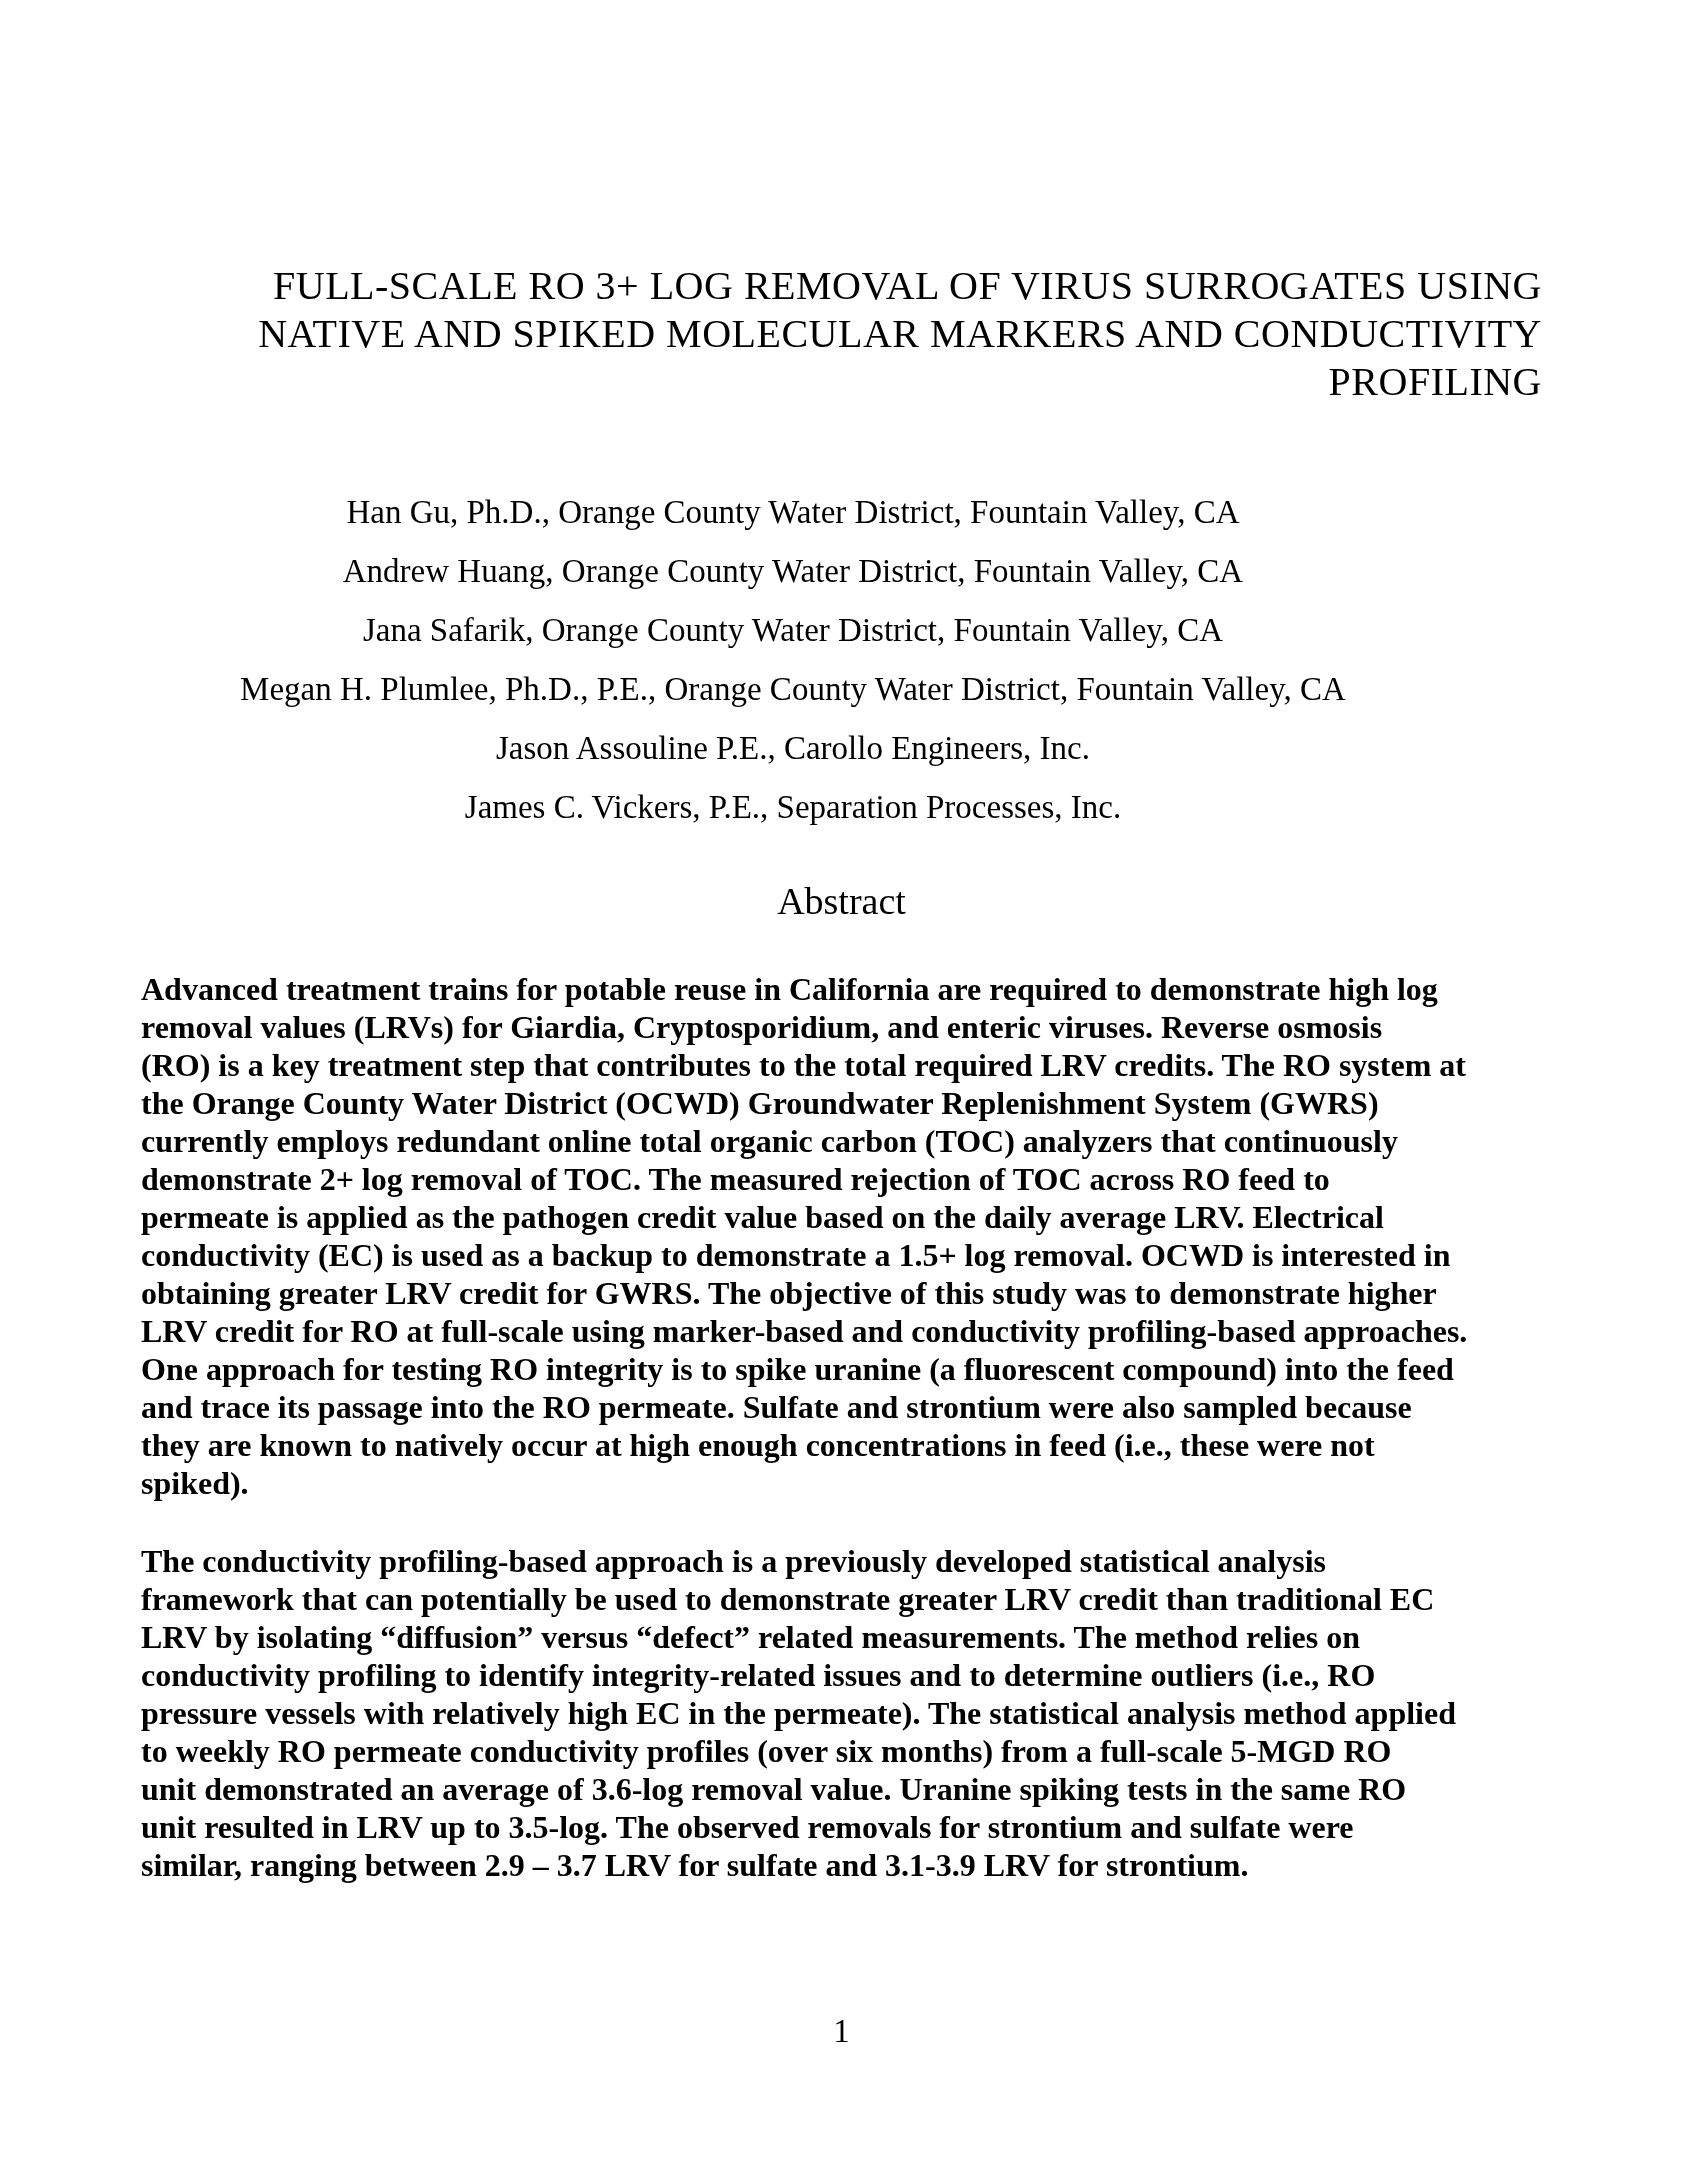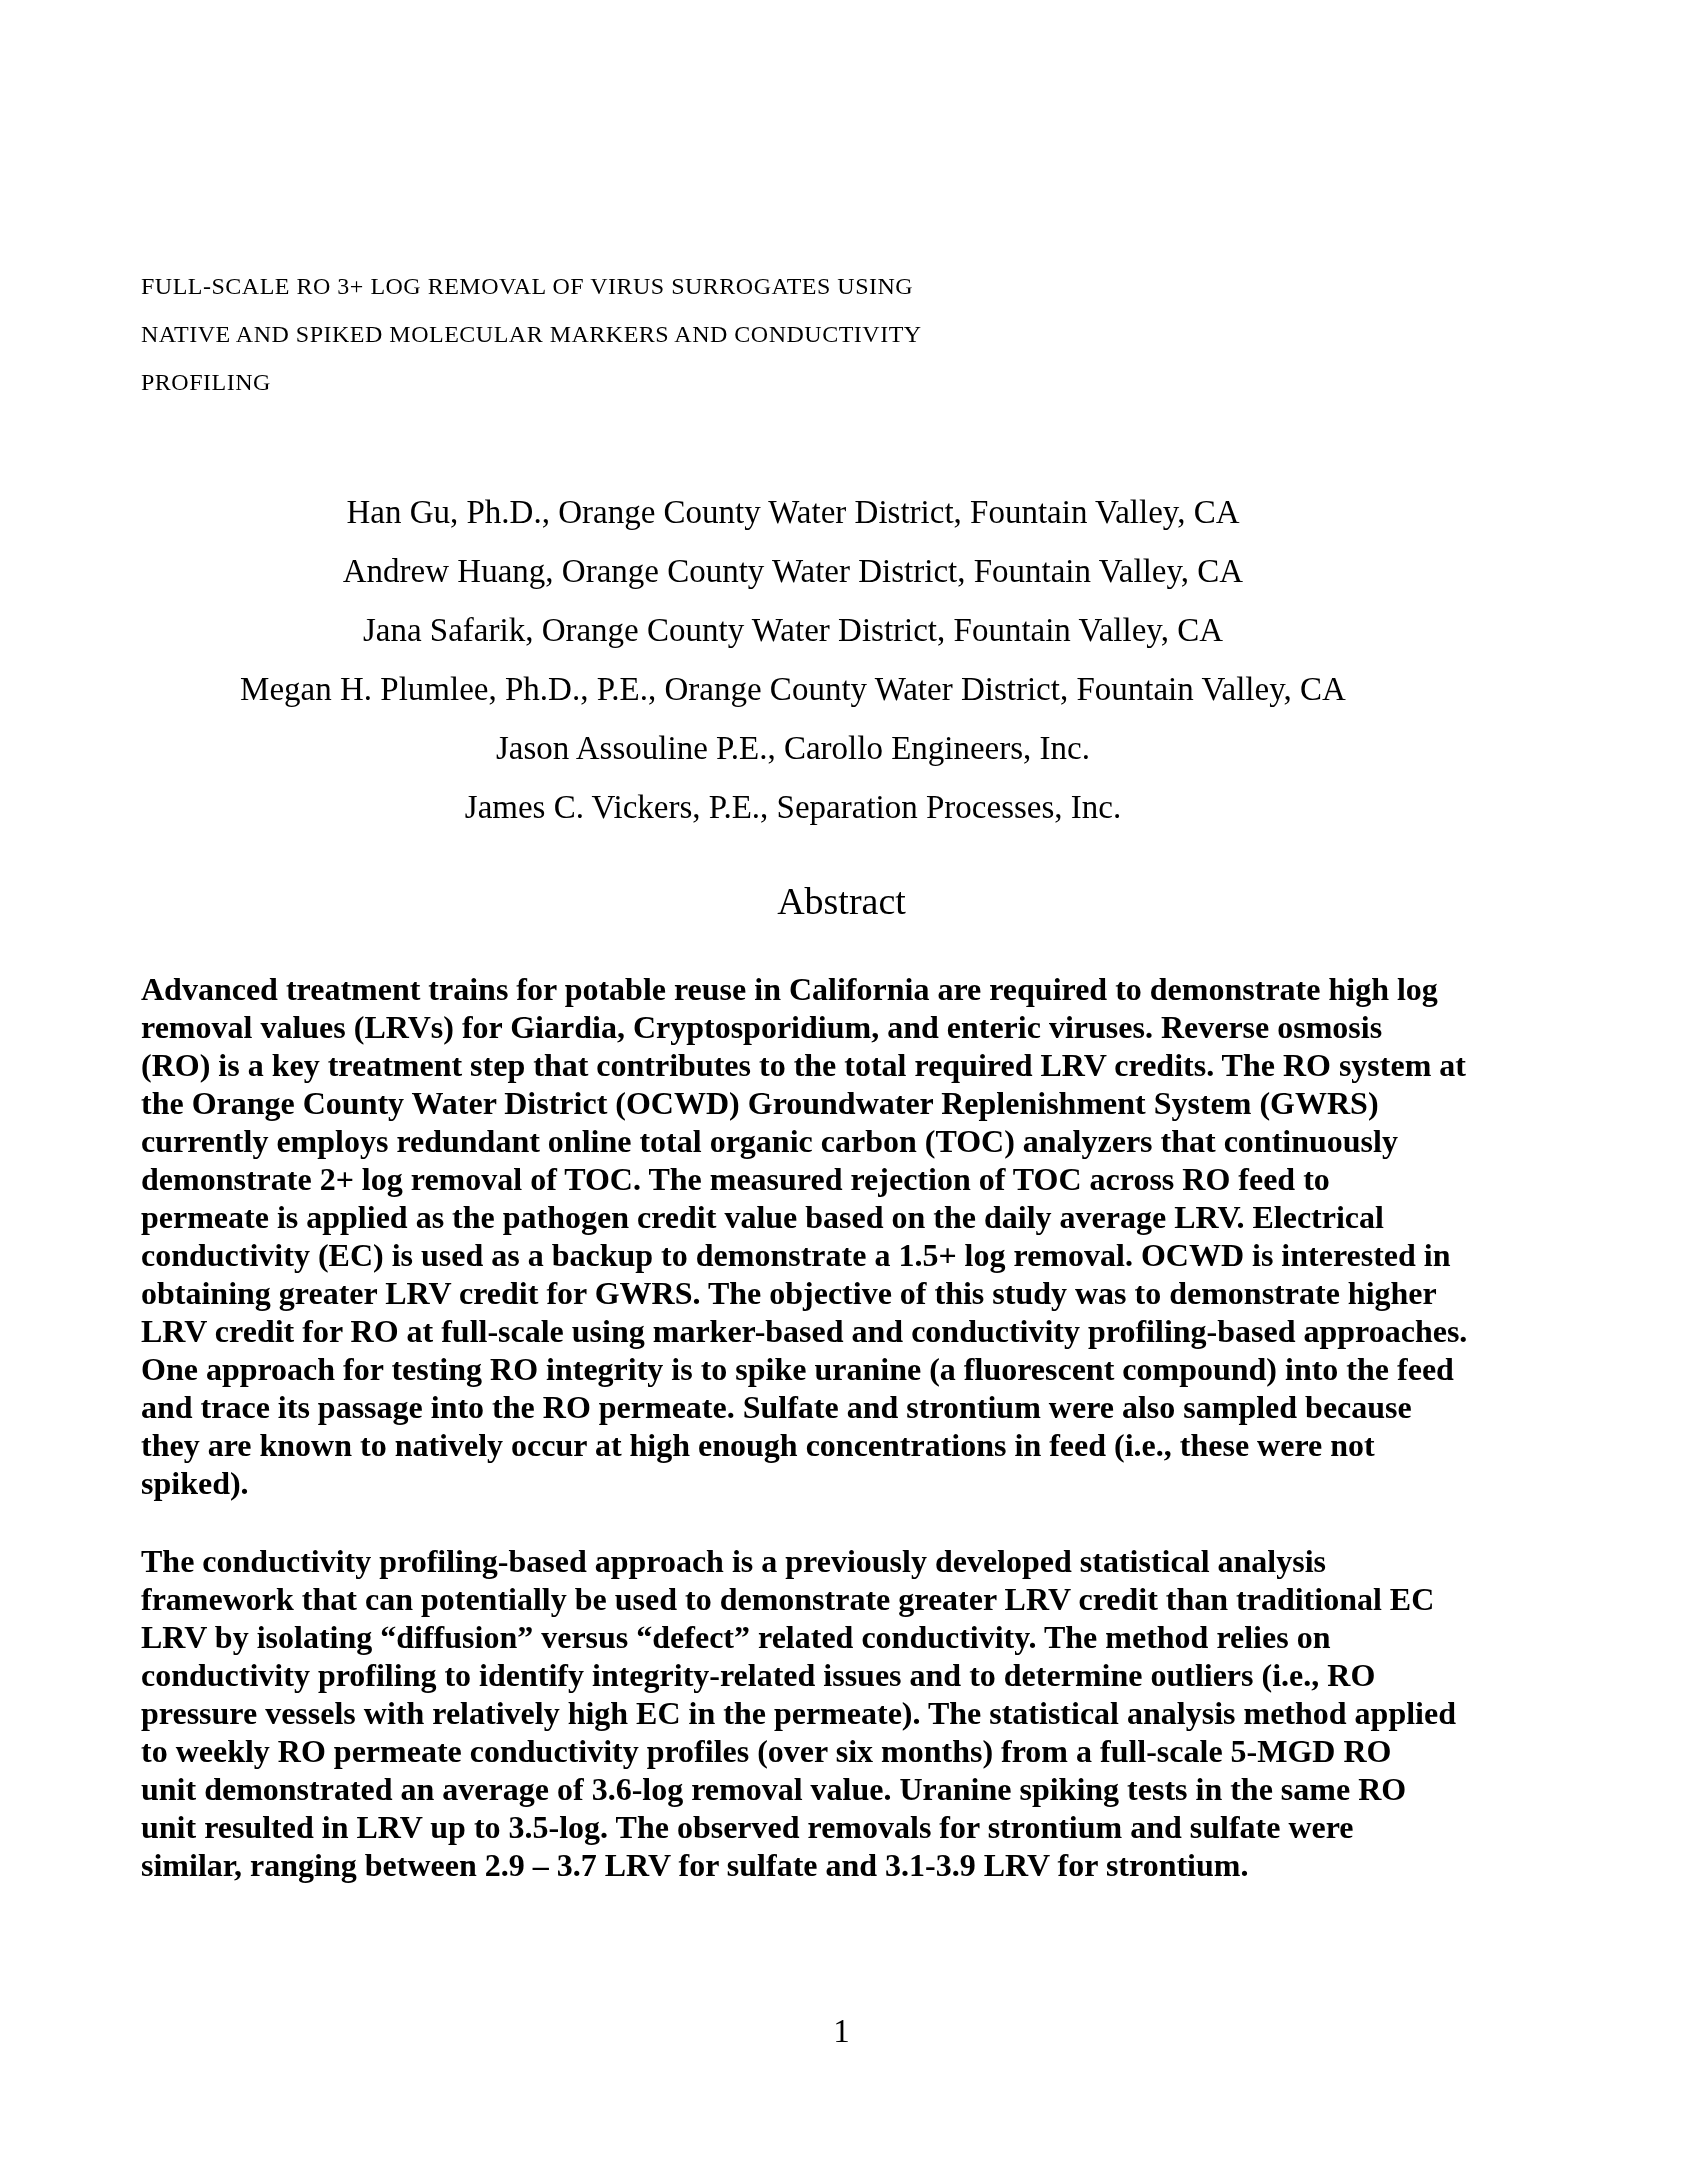--- a/index.html
+++ b/index.html
@@ -14,22 +14,22 @@
     background: #ffffff;
     color: #000000;
     font-family: "Liberation Serif", "DejaVu Serif", serif;
     overflow: hidden;
   }
   .content {
     padding: 0 141px;
   }
   .title-block {
     padding-top: 262px;
-    text-align: left;
-    font-size: 24px;
+    text-align: right;
+    font-size: 40px;
     line-height: 48px;
     letter-spacing: 0.5px;
   }
   .title-block .line {
     white-space: nowrap;
   }
   .authors-block {
     margin-top: 77px;
     text-align: center;
     font-size: 33px;
@@ -104,21 +104,21 @@
       <div class="line">LRV credit for RO at full-scale using marker-based and conductivity profiling-based approaches.</div>
       <div class="line">One approach for testing RO integrity is to spike uranine (a fluorescent compound) into the feed</div>
       <div class="line">and trace its passage into the RO permeate. Sulfate and strontium were also sampled because</div>
       <div class="line">they are known to natively occur at high enough concentrations in feed (i.e., these were not</div>
       <div class="line">spiked).</div>
     </div>
 
   <div class="body-para para-2 content">
       <div class="line">The conductivity profiling-based approach is a previously developed statistical analysis</div>
       <div class="line">framework that can potentially be used to demonstrate greater LRV credit than traditional EC</div>
-      <div class="line">LRV by isolating “diffusion” versus “defect” related conductivity. The method relies on</div>
+      <div class="line">LRV by isolating “diffusion” versus “defect” related measurements. The method relies on</div>
       <div class="line">conductivity profiling to identify integrity-related issues and to determine outliers (i.e., RO</div>
       <div class="line">pressure vessels with relatively high EC in the permeate). The statistical analysis method applied</div>
       <div class="line">to weekly RO permeate conductivity profiles (over six months) from a full-scale 5-MGD RO</div>
       <div class="line">unit demonstrated an average of 3.6-log removal value. Uranine spiking tests in the same RO</div>
       <div class="line">unit resulted in LRV up to 3.5-log. The observed removals for strontium and sulfate were</div>
       <div class="line">similar, ranging between 2.9 – 3.7 LRV for sulfate and 3.1-3.9 LRV for strontium.</div>
     </div>
 
   <div class="page-number">1</div>
 

